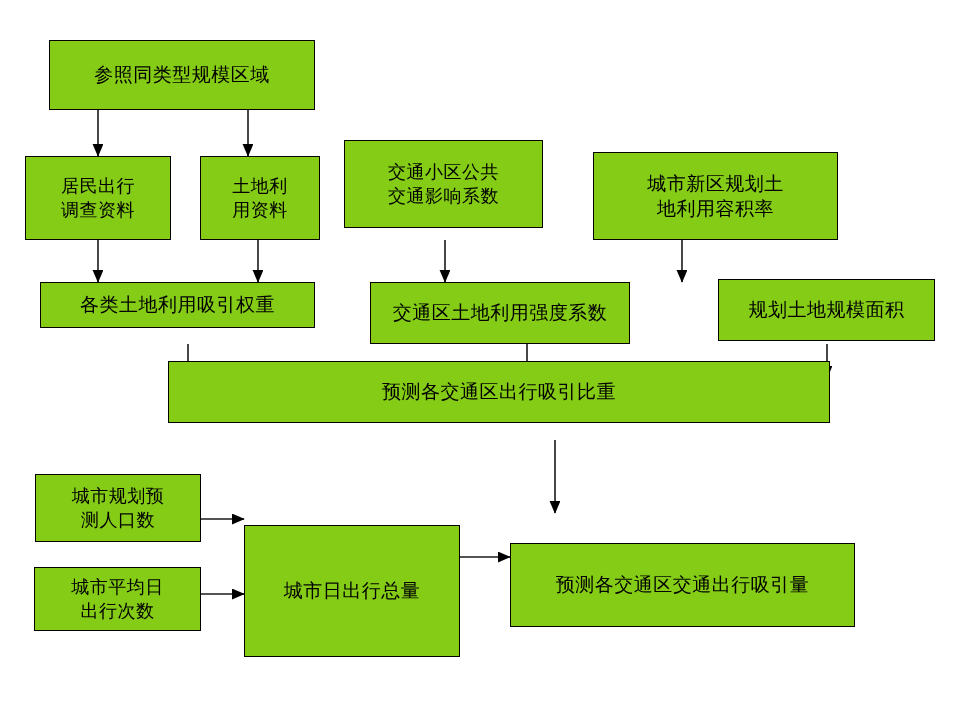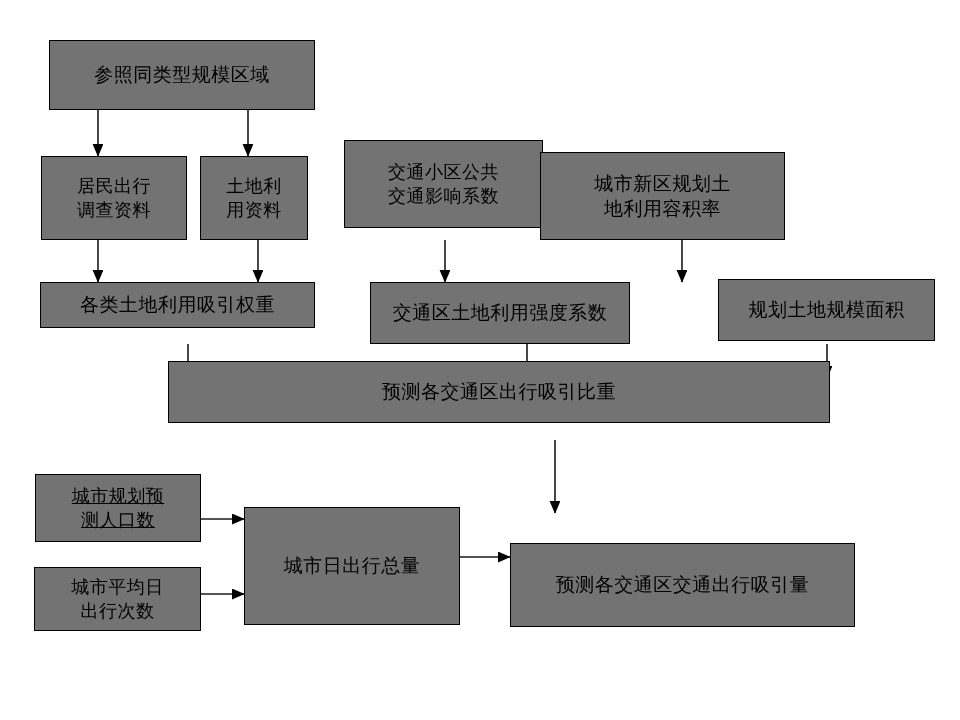--- a/index.html
+++ b/index.html
@@ -12,21 +12,21 @@
     width: 960px;
     height: 720px;
     background: #ffffff;
     font-family: "DejaVu Sans", "Liberation Sans", sans-serif;
     overflow: hidden;
   }
   .node {
     position: absolute;
     box-sizing: border-box;
     border: 1px solid #000000;
-    background: #737373;
+    background: #84cc16;
     display: flex;
     align-items: center;
     justify-content: center;
     text-align: center;
     color: #000000;
     font-size: 19px;
     line-height: 1.32;
     letter-spacing: 0.5px;
     white-space: pre-line;
     padding: 2px 4px;
@@ -68,32 +68,32 @@
         <line x1="527" y1="344" x2="527" y2="378" marker-end="url(#arrowhead)"></line>
         <line x1="827" y1="344" x2="827" y2="378" marker-end="url(#arrowhead)"></line>
         <line x1="555" y1="440" x2="555" y2="513" marker-end="url(#arrowhead)"></line>
         <line x1="201" y1="519" x2="244" y2="519" marker-end="url(#arrowhead)"></line>
         <line x1="201" y1="594" x2="244" y2="594" marker-end="url(#arrowhead)"></line>
         <line x1="460" y1="557" x2="510" y2="557" marker-end="url(#arrowhead)"></line>
       </g>
   </svg>
   <div id="node-layer">
       <div class="node" style="left: 49px; top: 40px; width: 266px; height: 70px;">参照同类型规模区域</div>
-      <div class="node small" style="left: 41px; top: 156px; width: 146px; height: 84px;">居民出行
+      <div class="node small" style="left: 25px; top: 156px; width: 146px; height: 84px;">居民出行
 调查资料</div>
-      <div class="node small" style="left: 200px; top: 156px; width: 108px; height: 84px;">土地利
+      <div class="node small" style="left: 200px; top: 156px; width: 120px; height: 84px;">土地利
 用资料</div>
       <div class="node small" style="left: 344px; top: 140px; width: 199px; height: 88px;">交通小区公共
 交通影响系数</div>
-      <div class="node" style="left: 540px; top: 152px; width: 245px; height: 88px;">城市新区规划土
+      <div class="node" style="left: 593px; top: 152px; width: 245px; height: 88px;">城市新区规划土
 地利用容积率</div>
       <div class="node" style="left: 40px; top: 282px; width: 275px; height: 46px;">各类土地利用吸引权重</div>
       <div class="node" style="left: 370px; top: 282px; width: 260px; height: 62px;">交通区土地利用强度系数</div>
       <div class="node" style="left: 718px; top: 279px; width: 217px; height: 62px;">规划土地规模面积</div>
       <div class="node" style="left: 168px; top: 361px; width: 662px; height: 62px;">预测各交通区出行吸引比重</div>
-      <div class="node small" style="left: 35px; top: 474px; width: 166px; height: 68px; text-decoration: underline;">城市规划预
+      <div class="node small" style="left: 35px; top: 474px; width: 166px; height: 68px;">城市规划预
 测人口数</div>
       <div class="node small" style="left: 34px; top: 567px; width: 167px; height: 64px;">城市平均日
 出行次数</div>
-      <div class="node" style="left: 244px; top: 507px; width: 216px; height: 118px;">城市日出行总量</div>
+      <div class="node" style="left: 244px; top: 525px; width: 216px; height: 132px;">城市日出行总量</div>
       <div class="node" style="left: 510px; top: 543px; width: 345px; height: 84px;">预测各交通区交通出行吸引量</div>
     </div>
 </div>
 
 </body></html>

